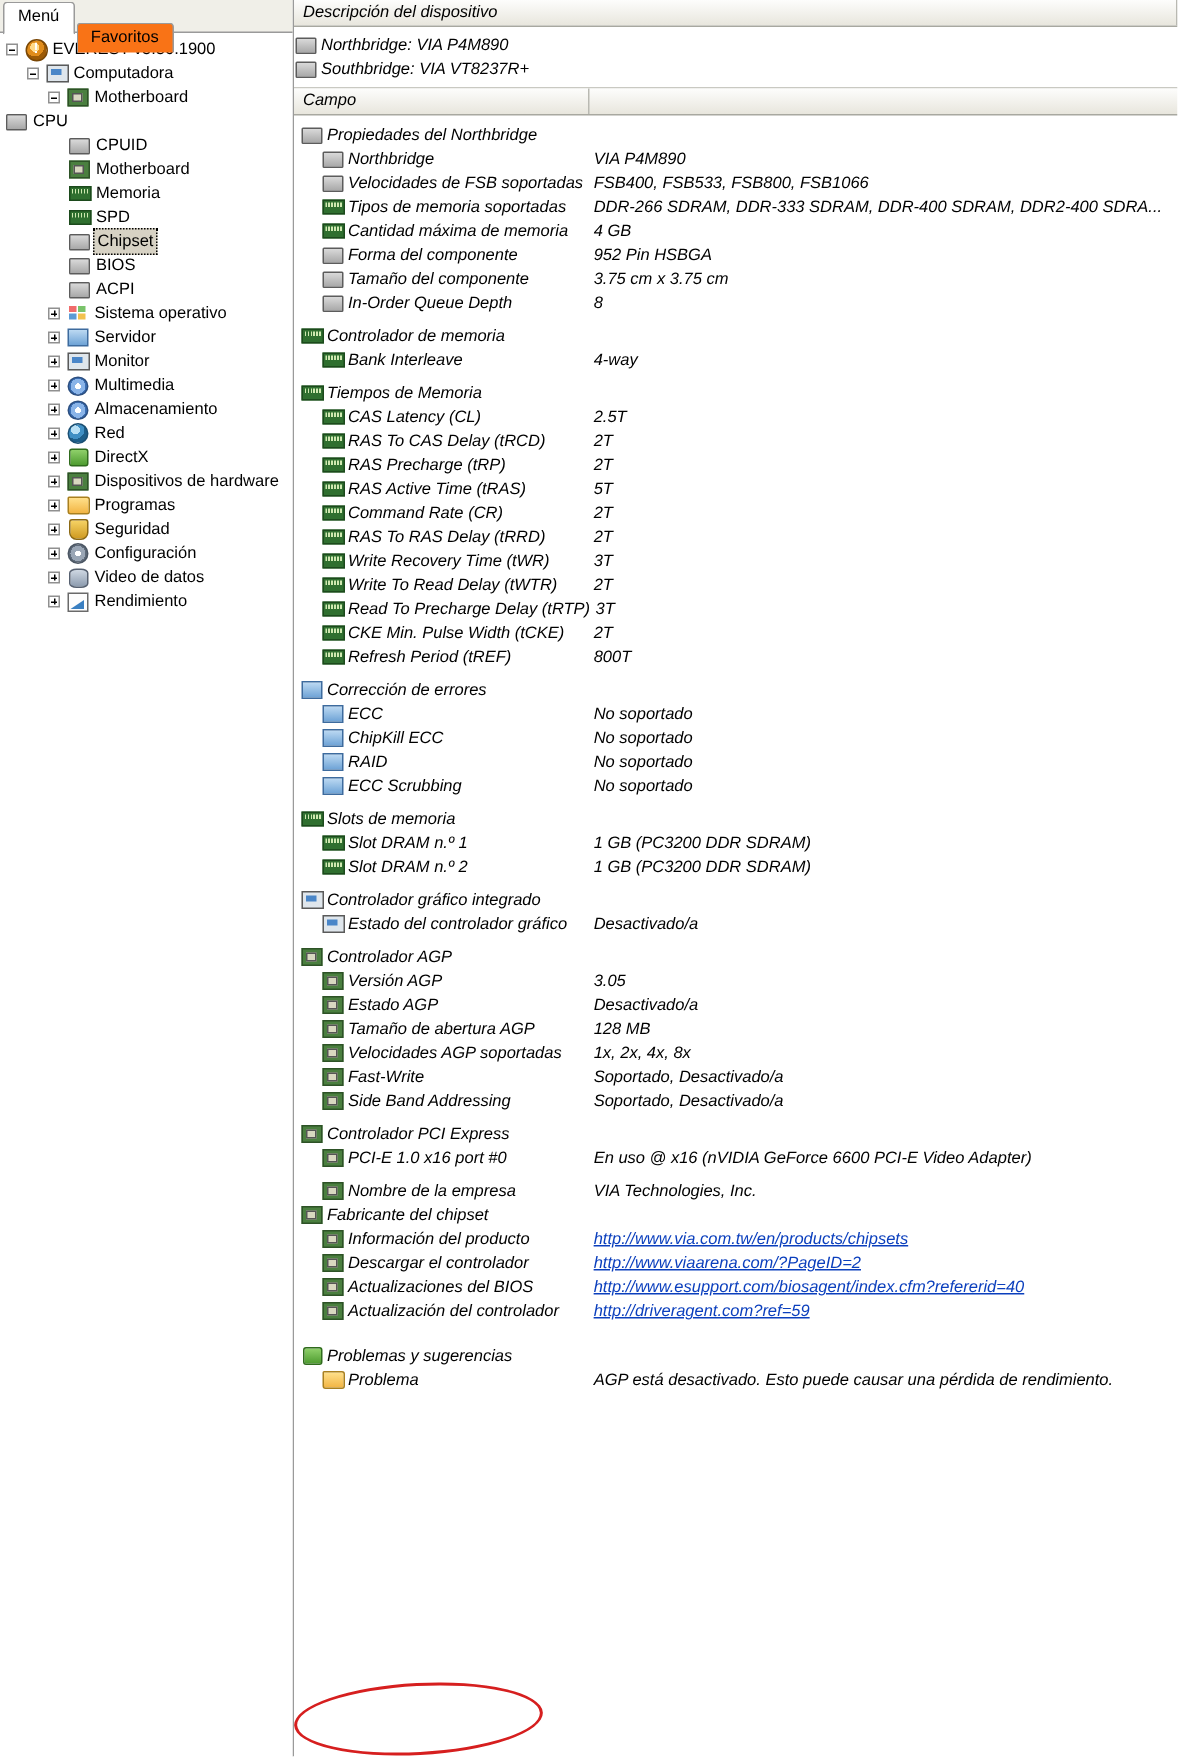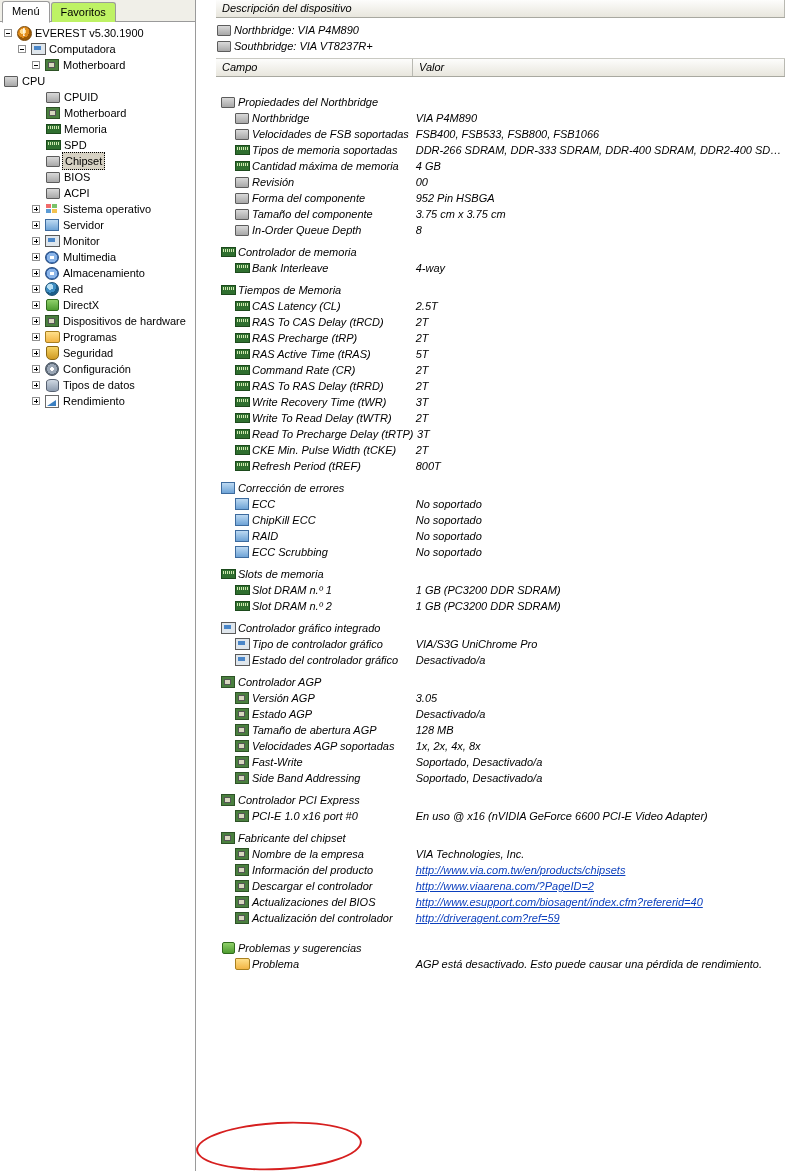--- a/index.html
+++ b/index.html
@@ -14,21 +14,20 @@
     font-size: 11px;
     color: #000000;
     overflow: hidden;
     position: relative;
   }
   .app {
     display: flex;
     width: 785px;
     height: 1171px;
     box-sizing: border-box;
-    gap: 20px;
   }
 
   
   .left {
     width: 196px;
     box-sizing: border-box;
     display: flex;
     flex-direction: column;
     background: #ffffff;
     border-right: 1px solid #9a9a9a;
@@ -39,26 +38,26 @@
     height: 21px;
     background: #f0efe8;
     border-bottom: 1px solid #9a9a9a;
     padding-left: 2px;
   }
   .tab {
     font-size: 11px;
     padding: 3px 9px 3px 9px;
     border: 1px solid #9a9a9a;
     border-bottom: none;
-    background: #bef264;
+    background: #f97316;
     margin-right: 1px;
     border-radius: 3px 3px 0 0;
     line-height: 13px;
     position: relative;
-    top: 1px;
+    top: 14px;
   }
   .tab.active {
     background: #ffffff;
     border-bottom: 1px solid #ffffff;
     top: 2px;
     padding-bottom: 4px;
   }
   .tree {
     flex: 1;
     overflow: hidden;
@@ -314,21 +313,21 @@
     text-overflow: ellipsis;
   }
 
   .body {
     flex: 1;
     overflow: hidden;
     position: relative;
     padding-top: 2px;
   }
   .grp { margin-top: 6px; }
-  .grp:first-child { margin-top: 15px; }
+  .grp:first-child { margin-top: 3px; }
   .item .field { width: 197px; }
   .item.lv1 .field { padding-left: 4px; }
   .item.lv2 .field { padding-left: 18px; }
   .item .value { width: calc(100% - 197px); }
   .link { color: #0b3fbd; text-decoration: underline; cursor: pointer; }
 
   .circle-annot {
     position: absolute;
     border: 2px solid #d61f1f;
     border-radius: 50%;
@@ -530,21 +529,21 @@
           </span>
         <span class="lbl">Configuración</span>
       </div>
       <div class="node ind3">
         <span class="expander">
             <span class="box plus"></span>
           </span>
         <span class="ico">
             <span class="gi db"></span>
           </span>
-        <span class="lbl">Tipos de datos</span>
+        <span class="lbl">Video de datos</span>
       </div>
       <div class="node ind3">
         <span class="expander">
             <span class="box plus"></span>
           </span>
         <span class="ico">
             <span class="gi perf"></span>
           </span>
         <span class="lbl">Rendimiento</span>
       </div>
@@ -568,21 +567,20 @@
       <div class="row">
         <span class="ico">
             <span class="gi chip"></span>
           </span>
         <span class="txt">Southbridge: VIA VT8237R+</span>
       </div>
     </div>
 
     <div class="colhdr hdr-fields">
       <div class="cell c1">Campo</div>
-      <div class="cell c2">Valor</div>
     </div>
 
     <div class="body">
 
       <div class="grp">
         <div class="row item lv1">
           <span class="field">
               <span class="ico">
                 <span class="gi chip"></span>
               </span>
@@ -623,29 +621,20 @@
               </span>
               <span class="txt">Cantidad máxima de memoria</span>
             </span>
           <span class="value">4 GB</span>
         </div>
         <div class="row item lv2">
           <span class="field">
               <span class="ico">
                 <span class="gi chip"></span>
               </span>
-              <span class="txt">Revisión</span>
-            </span>
-          <span class="value">00</span>
-        </div>
-        <div class="row item lv2">
-          <span class="field">
-              <span class="ico">
-                <span class="gi chip"></span>
-              </span>
               <span class="txt">Forma del componente</span>
             </span>
           <span class="value">952 Pin HSBGA</span>
         </div>
         <div class="row item lv2">
           <span class="field">
               <span class="ico">
                 <span class="gi chip"></span>
               </span>
               <span class="txt">Tamaño del componente</span>
@@ -876,29 +865,20 @@
                 <span class="gi monitor"></span>
               </span>
               <span class="txt">Controlador gráfico integrado</span>
             </span>
         </div>
         <div class="row item lv2">
           <span class="field">
               <span class="ico">
                 <span class="gi monitor"></span>
               </span>
-              <span class="txt">Tipo de controlador gráfico</span>
-            </span>
-          <span class="value">VIA/S3G UniChrome Pro</span>
-        </div>
-        <div class="row item lv2">
-          <span class="field">
-              <span class="ico">
-                <span class="gi monitor"></span>
-              </span>
               <span class="txt">Estado del controlador gráfico</span>
             </span>
           <span class="value">Desactivado/a</span>
         </div>
       </div>
 
       <div class="grp">
         <div class="row item lv1">
           <span class="field">
               <span class="ico">
@@ -977,36 +957,36 @@
               <span class="ico">
                 <span class="gi board"></span>
               </span>
               <span class="txt">PCI-E 1.0 x16 port #0</span>
             </span>
           <span class="value">En uso @ x16  (nVIDIA GeForce 6600 PCI-E Video Adapter)</span>
         </div>
       </div>
 
       <div class="grp">
+        <div class="row item lv2">
+          <span class="field">
+              <span class="ico">
+                <span class="gi board"></span>
+              </span>
+              <span class="txt">Nombre de la empresa</span>
+            </span>
+          <span class="value">VIA Technologies, Inc.</span>
+        </div>
         <div class="row item lv1">
           <span class="field">
               <span class="ico">
                 <span class="gi board"></span>
               </span>
               <span class="txt">Fabricante del chipset</span>
             </span>
-        </div>
-        <div class="row item lv2">
-          <span class="field">
-              <span class="ico">
-                <span class="gi board"></span>
-              </span>
-              <span class="txt">Nombre de la empresa</span>
-            </span>
-          <span class="value">VIA Technologies, Inc.</span>
         </div>
         <div class="row item lv2">
           <span class="field">
               <span class="ico">
                 <span class="gi board"></span>
               </span>
               <span class="txt">Información del producto</span>
             </span>
           <span class="value link">http://www.via.com.tw/en/products/chipsets</span>
         </div>

